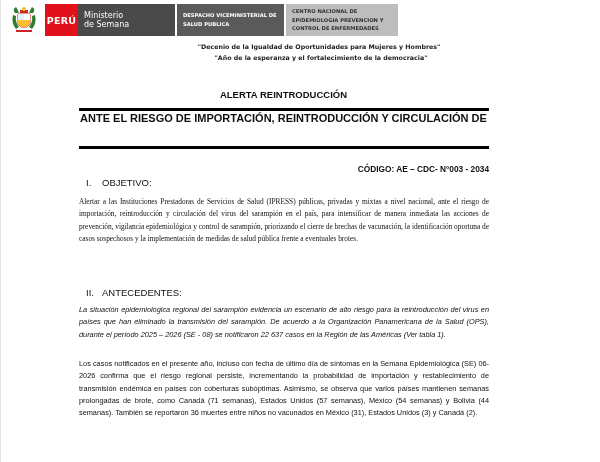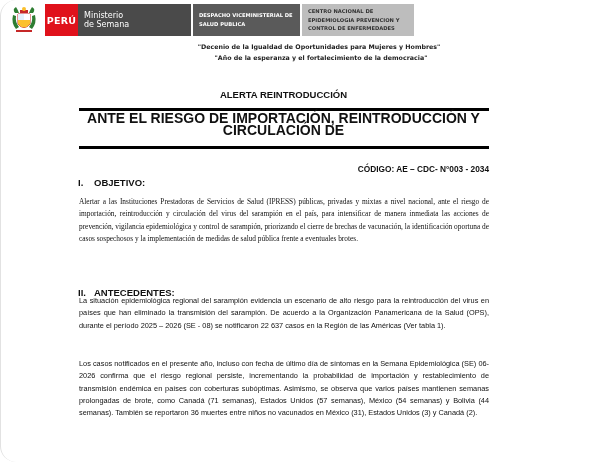--- a/index.html
+++ b/index.html
@@ -6,39 +6,38 @@
   html, body {
     width: 600px; height: 462px; overflow: hidden;
     background: #ffffff;
     font-family: "Liberation Sans", sans-serif;
     color: #111;
   }
   .page {
     position: relative; width: 600px; height: 462px;
     background: #fff;
     border-left: 1px solid #e2e2e2;
-    border-radius: 16px;
   }
   
   .header {
     position: absolute; top: 4px; left: 8px; height: 32px;
     display: flex; align-items: stretch;
   }
   .escudo {
     width: 30px; height: 32px; margin-right: 6px;
     display: flex; align-items: center; justify-content: center;
   }
   .peru-box {
     width: 33px; height: 32px; background: #e0111b;
     color: #fff; font-size: 9.5px; font-weight: bold;
     display: flex; align-items: center; justify-content: center;
     font-family: "DejaVu Sans", sans-serif; letter-spacing: 0.2px;
   }
   .minsa-box {
-    width: 113px; height: 32px; background: #4a4a4a;
+    width: 97px; height: 32px; background: #4a4a4a;
     color: #fff; font-size: 8px; line-height: 9px;
     padding: 7px 0 0 6px;
     font-family: "DejaVu Sans", sans-serif;
   }
   .despacho-box {
     width: 107px; height: 32px; background: #5a5a5a;
     margin-left: 2px;
     color: #fff; font-size: 5.2px; line-height: 9px; font-weight: bold;
     padding: 7px 0 0 6px;
     font-family: "DejaVu Sans", sans-serif;
@@ -65,40 +64,40 @@
     position: absolute; top: 89px; left: 0; width: 411px;
     text-align: center; font-size: 9.5px; font-weight: bold;
   }
   .rule {
     position: absolute; left: 1px; width: 410px; height: 3px; background: #000;
   }
   .rule.r1 { top: 108px; }
   .rule.r2 { top: 146px; }
   .sub-title {
     position: absolute; top: 112px; left: 0; width: 411px;
-    text-align: center; font-size: 14px; font-weight: bold; line-height: 12px;
+    text-align: center; font-size: 11px; font-weight: bold; line-height: 12px;
   }
   .codigo {
     position: absolute; top: 164px; right: 0;
     font-size: 8.3px; font-weight: bold;
   }
   .section-heading {
-    position: absolute; left: 0;
-    font-size: 9.5px; font-weight: bold;
+    position: absolute; left: 8px;
+    font-size: 9.5px; font-weight: normal;
   }
   .section-heading .num { display: inline-block; width: 16px; }
   .h1 { top: 177px; }
   .h2 { top: 287px; }
   .para {
     position: absolute; left: 1px; width: 410px;
     font-size: 7.35px; line-height: 12.3px; text-align: justify;
     color: #111;
   }
   .p1 { top: 196px; font-family: Liberation Serif, serif; }
-  .p2 { top: 295px; }
+  .p2 { top: 304px; font-style: italic; }
   .p3 { top: 358px; }
 </style>
 </head>
 <body>
 
 <div class="page">
 
   <div class="header">
     <div class="escudo">
       <svg width="28" height="30" viewBox="0 0 28 30">

